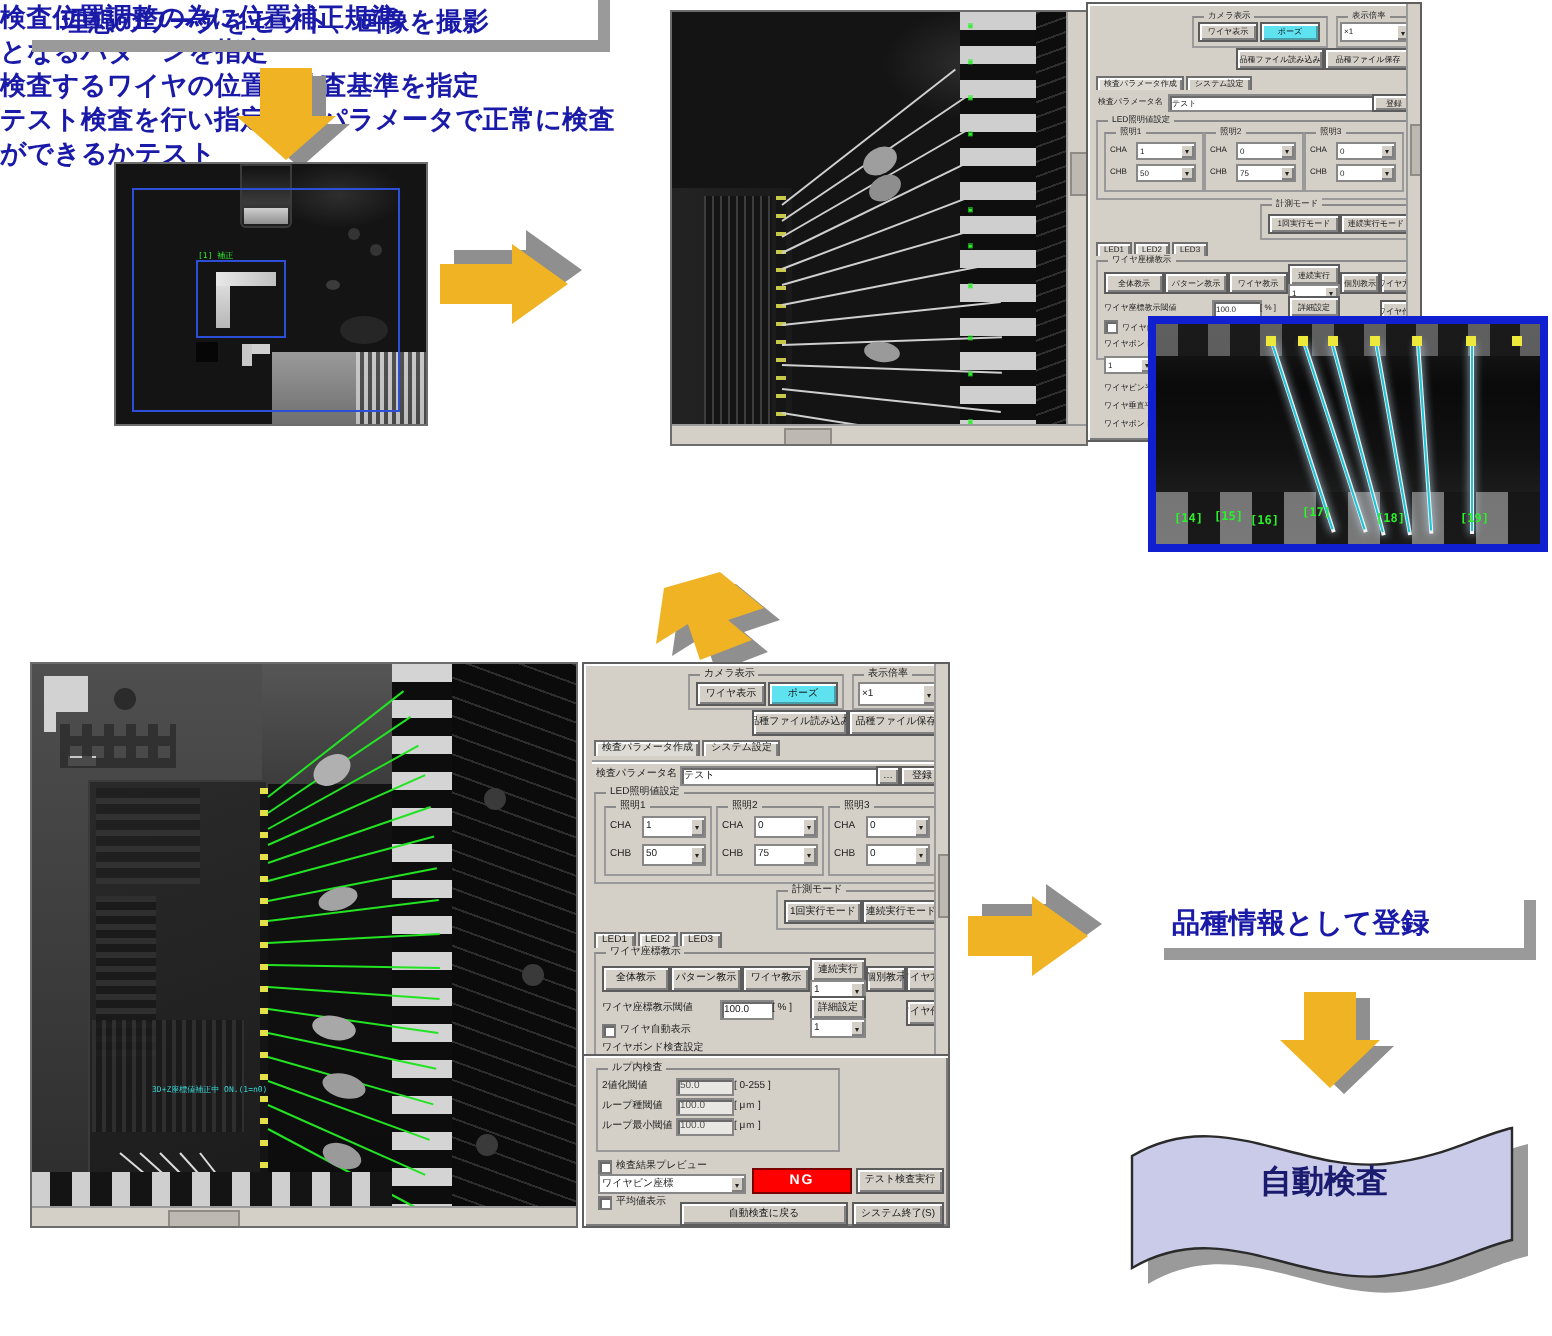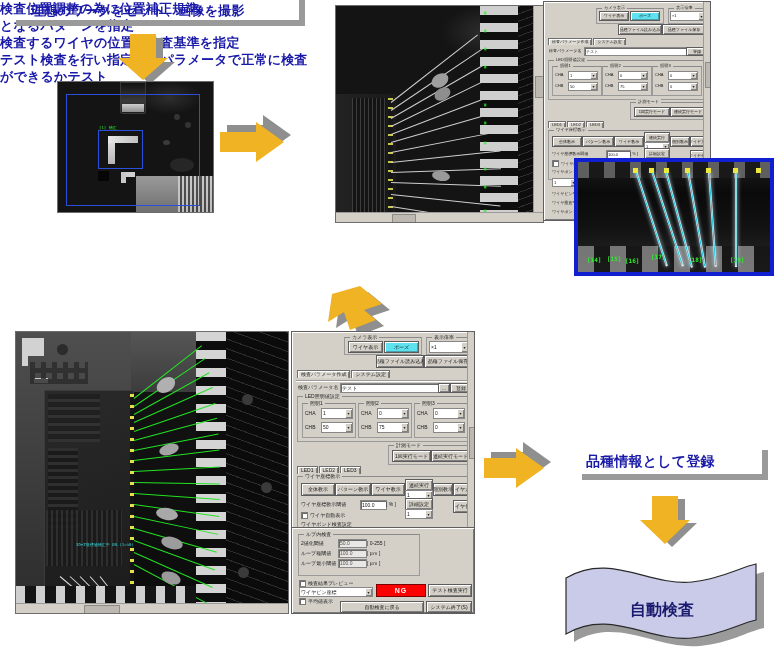--- a/index.html
+++ b/index.html
@@ -650,14 +650,14 @@
     <polygon points="24,4 50,4 50,28 62,28 37,52 12,28 24,28" fill="#8f8f8f" transform="translate(7,3)"></polygon>
     <polygon points="24,4 50,4 50,28 62,28 37,52 12,28 24,28" fill="#f0b323"></polygon>
   </svg>
 </div>
 
 <div class="banner" style="left:552px;top:556px;width:220px;height:100px;">
   <svg width="220" height="100" viewBox="0 0 220 100">
     <path d="M14 22 C 58 -4, 96 30, 140 26 C 170 23, 186 12, 204 8 L 204 64 C 186 68, 170 79, 140 82 C 96 86, 58 52, 14 78 Z" fill="#9a9a9a" transform="translate(8,8)"></path>
     <path d="M14 22 C 58 -4, 96 30, 140 26 C 170 23, 186 12, 204 8 L 204 64 C 186 68, 170 79, 140 82 C 96 86, 58 52, 14 78 Z" fill="#c9cbe8" stroke="#2a2a2a" stroke-width="1.2"></path>
   </svg>
-  <div class="btxt" style="left:0;top:44px;">自動検査</div>
+  <div class="btxt" style="left:0;top:25px;">自動検査</div>
 </div>
 
 </body></html>

